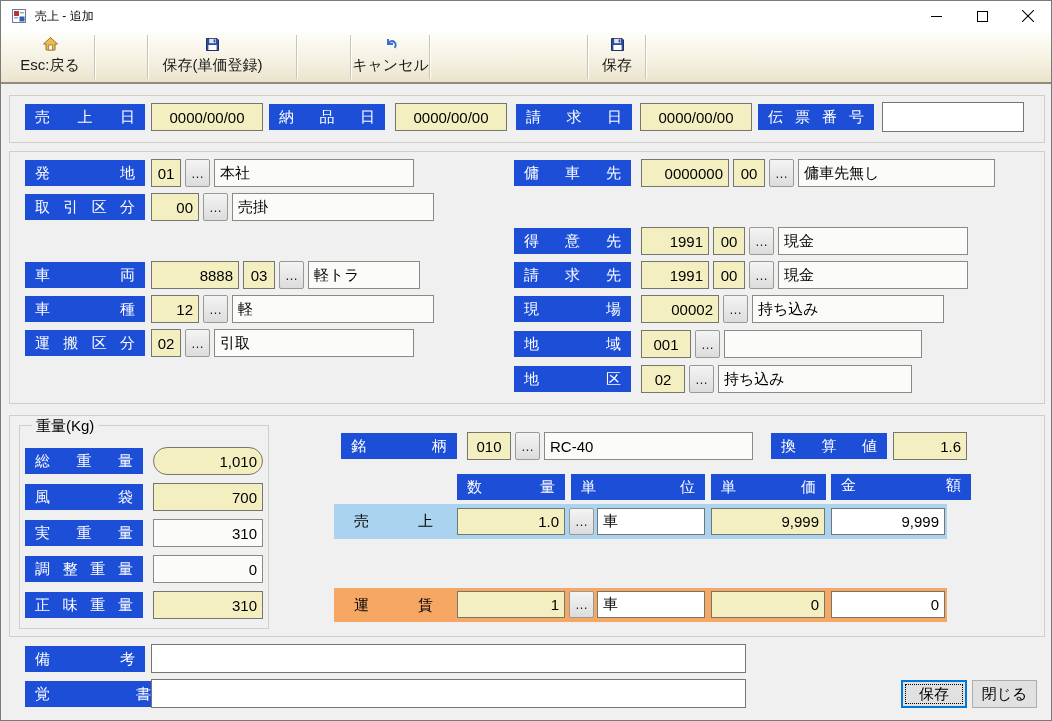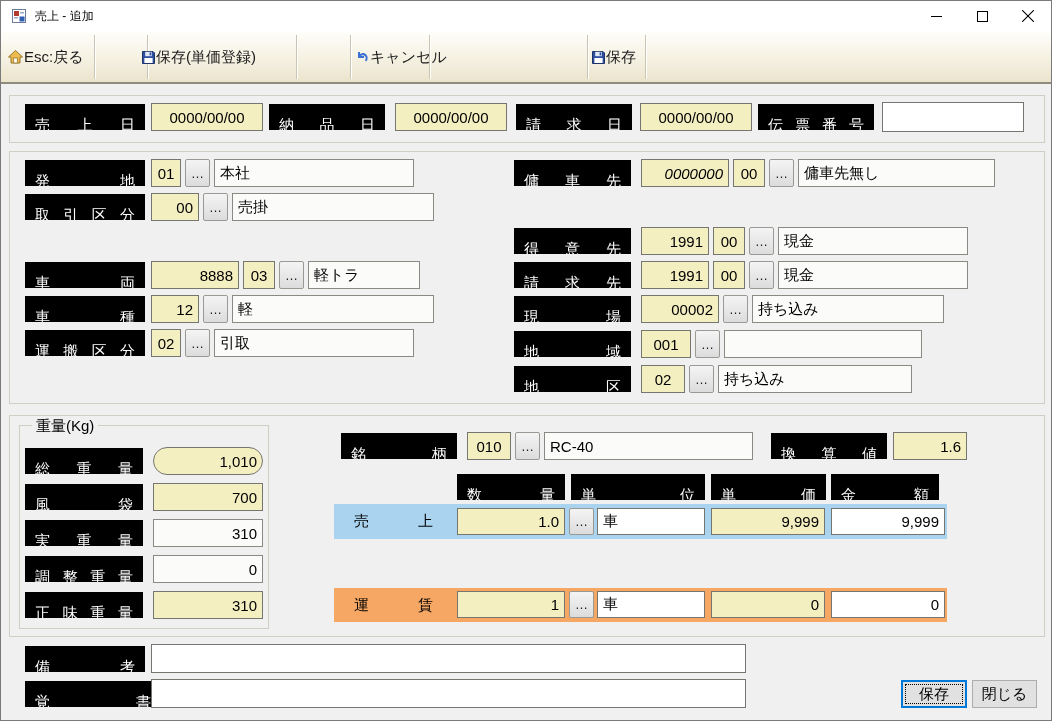--- a/index.html
+++ b/index.html
@@ -12,27 +12,27 @@
   
   .titlebar { position:absolute; left:0; top:0; width:100%; height:30px; background:#ffffff; }
   .title-text { position:absolute; left:34px; top:0; height:30px; line-height:30px; font-size:12px; color:#000; }
   .app-icon { position:absolute; left:10px; top:7px; width:16px; height:16px; }
   .cap-btn { position:absolute; top:0; width:46px; height:30px; display:flex; align-items:center; justify-content:center; color:#000; }
   .cap-min { right:92px; } .cap-max { right:46px; } .cap-close { right:0; }
   
   .toolbar { position:absolute; left:0; top:30px; width:100%; height:53px;
     background:linear-gradient(#fefefb, #f5f1e2 55%, #ebe4cd);
     border-bottom:2px solid #8f8c7c; }
-  .tbtn { position:absolute; top:3px; height:46px; display:flex; flex-direction:row; align-items:center; justify-content:flex-start; font-size:15px; color:#1a1a1a; cursor:default; }
+  .tbtn { position:absolute; top:3px; height:46px; display:flex; flex-direction:column; align-items:center; justify-content:flex-start; font-size:15px; color:#1a1a1a; cursor:default; }
   .tbtn .ticon { height:20px; display:flex; align-items:center; justify-content:center; }
   .tbtn .tlabel { line-height:22px; white-space:nowrap; }
   .tsep { position:absolute; top:4px; height:44px; width:2px; border-left:1px solid #c9c5b2; border-right:1px solid #ffffff; }
   
-  .lbl { position:absolute; background:#000000; color:#fff; font-size:15px; line-height:26px; height:26px;
-         padding:8px 10px; text-align:justify; text-align-last:justify; overflow:hidden; }
+  .lbl { position:absolute; background:#1d4ed8; color:#fff; font-size:15px; line-height:26px; height:26px;
+         padding:0 10px; text-align:justify; text-align-last:justify; overflow:hidden; }
   .fld { position:absolute; height:28px; border:1px solid #767670; background:#fff; font-size:15px;
          display:flex; align-items:center; padding:0 5px; overflow:hidden; white-space:nowrap; }
   .beige { background:#f3efc1; }
   .ro { background:#fbfbfa; border-color:#8a8a84; }
   .num { justify-content:flex-end; }
   .ctr { justify-content:center; }
   .browse { position:absolute; width:25px; height:28px; background:linear-gradient(#f4f4f4,#dcdcdc);
             border:1px solid #9a9a94; font-size:13px; display:flex; align-items:center; justify-content:center;
             color:#222; border-radius:2px; }
   .grp { position:absolute; border:1px solid #cfcfc6; }
@@ -142,21 +142,21 @@
   <div class="fld beige ctr" style="left:150px;top:158px;width:30px;">01</div>
   <div class="browse" style="left:184px;top:158px;">…</div>
   <div class="fld ro" style="left:213px;top:158px;width:200px;">本社</div>
 
   <div class="lbl" style="left:24px;top:193px;width:120px;">取引区分</div>
   <div class="fld beige num" style="left:150px;top:192px;width:48px;">00</div>
   <div class="browse" style="left:202px;top:192px;">…</div>
   <div class="fld ro" style="left:231px;top:192px;width:202px;">売掛</div>
 
   <div class="lbl" style="left:513px;top:159px;width:117px;">傭車先</div>
-  <div class="fld beige num" style="left:640px;top:158px;width:88px;font-style:italic;">0000000</div>
+  <div class="fld beige num" style="left:640px;top:158px;width:88px;">0000000</div>
   <div class="fld beige ctr" style="left:732px;top:158px;width:32px;">00</div>
   <div class="browse" style="left:768px;top:158px;">…</div>
   <div class="fld ro" style="left:797px;top:158px;width:197px;">傭車先無し</div>
 
   <div class="lbl" style="left:513px;top:227px;width:117px;">得意先</div>
   <div class="fld beige num" style="left:640px;top:226px;width:68px;">1991</div>
   <div class="fld beige ctr" style="left:712px;top:226px;width:32px;">00</div>
   <div class="browse" style="left:748px;top:226px;">…</div>
   <div class="fld ro" style="left:777px;top:226px;width:190px;">現金</div>
 
@@ -216,21 +216,21 @@
   <div class="lbl" style="left:340px;top:432px;width:116px;">銘柄</div>
   <div class="fld beige ctr" style="left:466px;top:431px;width:44px;">010</div>
   <div class="browse" style="left:514px;top:431px;">…</div>
   <div class="fld ro" style="left:543px;top:431px;width:209px;">RC-40</div>
   <div class="lbl" style="left:770px;top:432px;width:116px;">換算値</div>
   <div class="fld beige num" style="left:892px;top:431px;width:74px;">1.6</div>
 
   <div class="lbl" style="left:456px;top:473px;width:108px;">数量</div>
   <div class="lbl" style="left:570px;top:473px;width:134px;">単位</div>
   <div class="lbl" style="left:710px;top:473px;width:115px;">単価</div>
-  <div class="lbl" style="left:830px;top:473px;width:108px;">金額</div>
+  <div class="lbl" style="left:830px;top:473px;width:140px;font-family:Liberation Mono, monospace;">金額</div>
 
   <div class="rowband" style="left:333px;top:503px;width:613px;background:#a9d3ee;"></div>
   <div class="rowlbl" style="left:345px;top:507px;width:95px;">売上</div>
   <div class="fld beige num" style="left:456px;top:507px;width:108px;height:27px;">1.0</div>
   <div class="browse" style="left:568px;top:507px;height:27px;">…</div>
   <div class="fld" style="left:596px;top:507px;width:108px;height:27px;">車</div>
   <div class="fld beige num" style="left:710px;top:507px;width:114px;height:27px;">9,999</div>
   <div class="fld num" style="left:830px;top:507px;width:114px;height:27px;">9,999</div>
 
   <div class="rowband" style="left:333px;top:587px;width:613px;height:34px;background:#f5a763;"></div>

